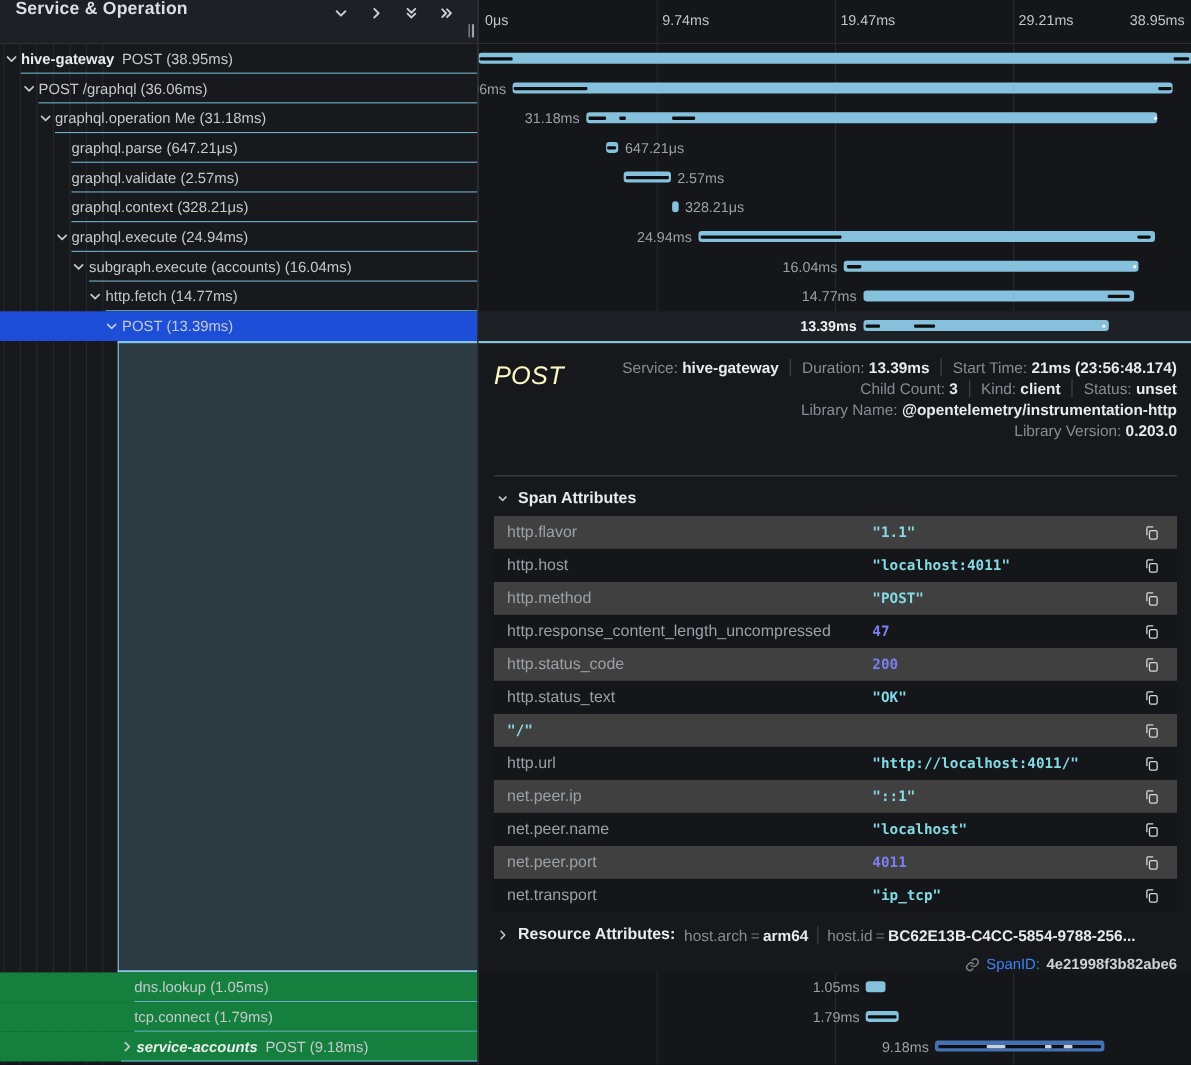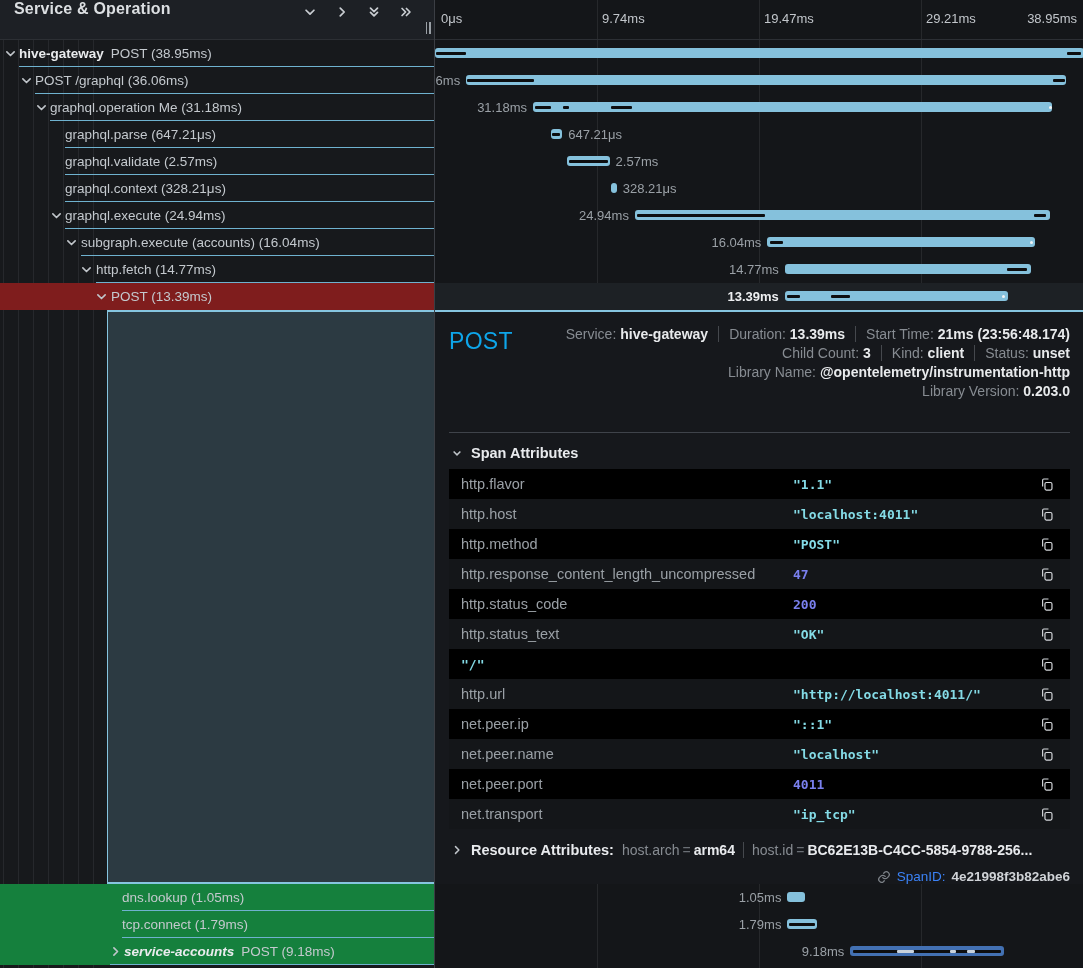--- a/index.html
+++ b/index.html
@@ -17,21 +17,21 @@
   .left-body { position:absolute; left:0; top:40px; width:460px; bottom:0; overflow:hidden; }
   .guide { position:absolute; top:0; bottom:0; width:1px; background:#26282c; }
 
   .trow { position:absolute; left:0; width:434px; height:27px; }
   .trow .ul { position:absolute; bottom:0; right:0; height:1.5px; background:#6fb2cf; }
   .trow .lbl { position:absolute; top:0; height:27px; line-height:27px; font-size:13.5px; color:#c4c9ce; white-space:nowrap; }
   .trow .svc { font-weight:700; color:#e9ebed; margin-right:7px; }
   .trow .svc.it { font-style:italic; }
   .trow .chev { position:absolute; top:7px; width:13px; height:13px; color:#c0c5ca; background:none; border:none; padding:0; cursor:pointer; }
   .trow.tint { background:#15803d; }
-  .trow.sel { background:#7f1d1d; }
+  .trow.sel { background:#1d4ed8; }
 
   .detail-left-box { position:absolute; left:107px; width:327px; top:270px; height:574px;
                      background:#2c3a42; border-left:1px solid #86c5e0; border-top:2px solid #86c5e0; border-bottom:2px solid #86c5e0; }
 
   
   .right-panel { position:absolute; left:434px; top:0; width:649px; height:100%; background:#141619; border-left:1px solid #3b3e44; }
   .gridline { position:absolute; top:0; bottom:0; width:1px; background:#26282b; }
   .right-header { position:absolute; left:0; top:0; width:100%; height:40px; border-bottom:1px solid #2c2f34; }
   .tick { position:absolute; top:11px; font-size:13px; color:#c2c6cb; white-space:nowrap; }
   .resize-handle { position:absolute; left:-12px; top:22px; width:10px; height:14px; cursor:col-resize; display:flex; gap:2px; justify-content:center; }
@@ -46,35 +46,35 @@
   .mark.dark { background:#0d0e10; }
   .mark.light { background:#c9d2db; }
   .mark.dot { width:3px; height:3px; border-radius:50%; background:#f2f4f6; }
   .dur { position:absolute; top:0; height:27px; line-height:27px; font-size:13px; color:#9aa0a6; white-space:nowrap; }
   .dur.b { color:#eef0f2; font-weight:700; }
 
   
   .detail { position:absolute; left:0; top:270px; width:649px; height:574px; background:#16181c;
             border-top:2px solid #86c5e0; padding:10px 14px 0 14px; }
   .d-head { position:relative; min-height:96px; }
-  .d-title { position:absolute; left:0; top:6px; font-size:23px; font-weight:500; color:#0ea5e9; letter-spacing:.3px; }
+  .d-title { position:absolute; left:0; top:6px; font-size:23px; font-weight:500; color:#fef9c3; letter-spacing:.3px;font-style:italic; }
   .d-meta { display:flex; flex-direction:column; align-items:flex-end; gap:3px; padding-top:4px; }
   .d-line { display:flex; align-items:center; gap:10px; font-size:14px; }
   .d-item { white-space:nowrap; }
   .d-item .k { color:#878c92; }
   .d-item .v { color:#e8eaec; font-weight:700; }
   .d-sep { width:1px; height:16px; background:#45484d; }
   .d-hr { border:none; border-top:1px solid #3f434a; margin:14px 0 0 0; }
   .sect-hdr { display:flex; align-items:center; gap:8px; margin:12px 0 8px 2px; background:none; border:none; cursor:pointer; }
   .sect-hdr .t { font-size:14.5px; font-weight:700; color:#e8eaed; }
   .sect-hdr .chev { width:12px; height:12px; color:#c0c5ca; }
 
   .attrs { width:100%; }
   .arow { position:relative; height:30px; display:flex; align-items:center; padding:0 14px 0 12px; }
-  .arow.odd { background:#000000; }
+  .arow.odd { background:#404040; }
   .arow.even { background:#141619; }
   .akey { width:332px; flex:0 0 332px; font-size:14.5px; color:#9aa0a6; white-space:nowrap; overflow:hidden; }
   .aval { flex:1; font-family:"DejaVu Sans Mono", monospace; font-size:13px; font-weight:700; white-space:nowrap; }
   .aval.str { color:#84dbe6; }
   .aval.num { color:#7a80ee; }
   .copy { background:none; border:none; cursor:pointer; padding:2px; display:flex; color:#d6d9dd; }
 
   .res-line { display:flex; align-items:center; gap:8px; margin:13px 0 0 2px; font-size:14px; white-space:nowrap; overflow:hidden; }
   .res-title { font-weight:700; color:#e8eaed; font-size:14.5px; }
   .res-kv .k { color:#878c92; } .res-kv .eq { color:#6a6f75; padding:0 3px; } .res-kv .v { color:#e8eaed; font-weight:700; }

